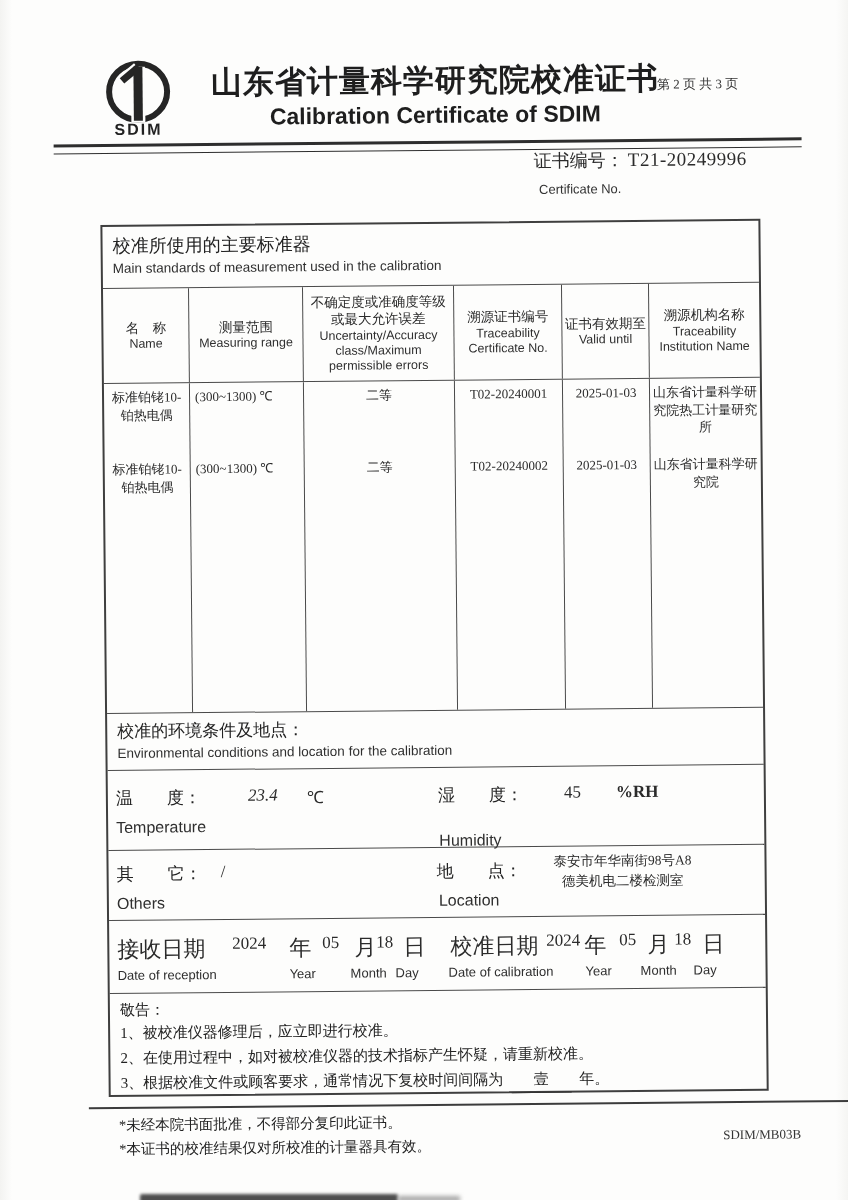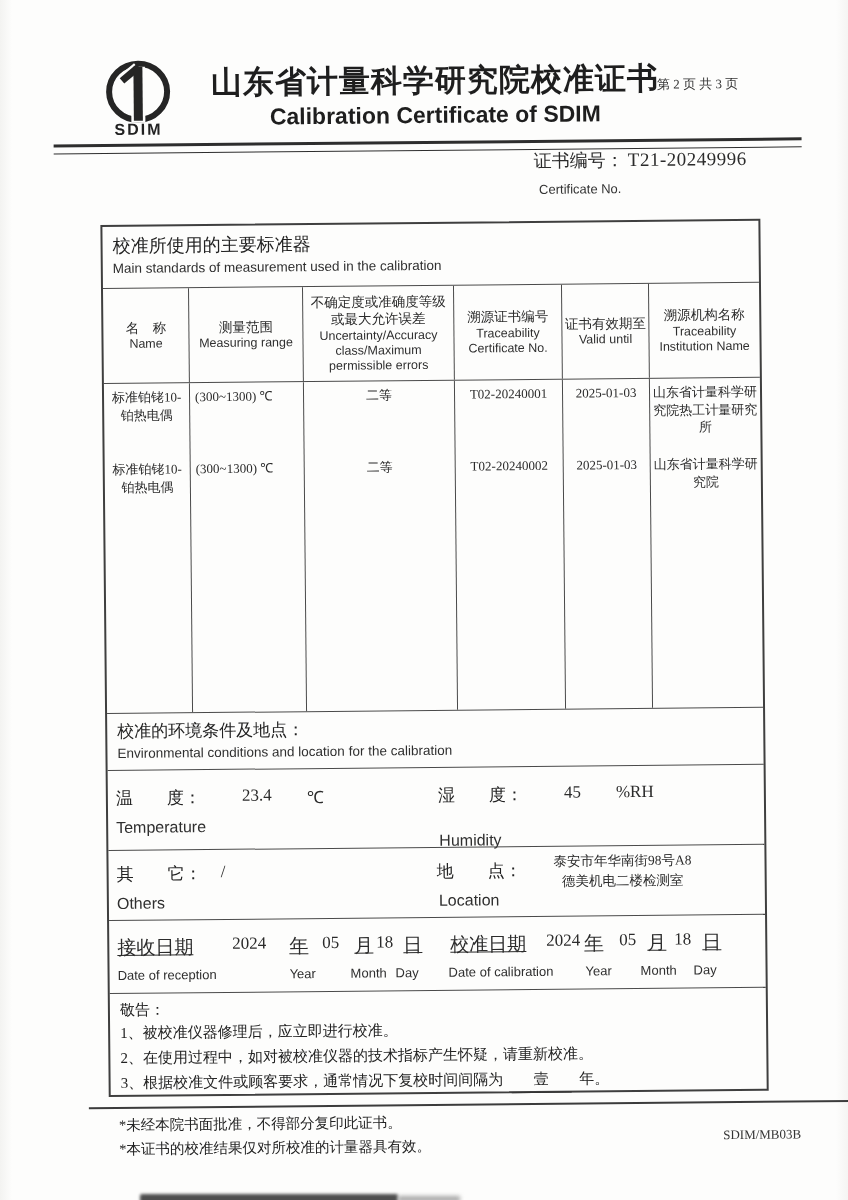--- a/index.html
+++ b/index.html
@@ -51,21 +51,21 @@
   .cnlbl{font-size:17px;color:#222;white-space:nowrap;}
   .enlbl{font-size:16px;color:#2f2f2f;white-space:nowrap;}
   .bigval{font-size:17px;}
   #loc-val{font-size:13.5px;line-height:1.45;text-align:center;}
   .notice-line{font-size:15px;line-height:25px;color:#222;white-space:nowrap;}
   #notice-title{font-size:15px;line-height:22px;}
   #blank-fill{display:inline-block;min-width:60px;text-align:center;border-bottom:1.5px solid #333;margin:0 8px;}
 
   
   .tok{position:absolute;white-space:nowrap;}
-  .d-cn{font-size:19px;text-decoration:underline;}
+  .d-cn{font-size:22px;}
   .d-num{font-size:17px;}
   .d-en{font-size:13px;color:#2f2f2f;}
 
   
   #footer-rule{left:84px;top:1104px;width:762px;height:1.5px;background:#3c3c3c;}
   #footer-notes{left:114px;top:1110px;font-size:14.5px;line-height:24px;color:#222;}
   #form-no{left:718px;top:1130px;font-size:13px;color:#333;}
   #scan-band-dark{left:140px;bottom:-3px;width:258px;height:9px;background:#4f4f4f;filter:blur(1.5px);border-radius:2px;}
   #scan-band-light{left:398px;bottom:-2px;width:62px;height:6px;background:#a8a8a8;filter:blur(2px);}
 </style>
@@ -169,26 +169,26 @@
       </div>
     </div>
 
     <div class="section" id="sec-env-title">
       <div class="sec-cn">校准的环境条件及地点：</div>
       <div class="sec-en sans">Environmental conditions and location for the calibration</div>
     </div>
 
     <div class="section" id="row-temp">
       <span class="tok cnlbl" style="left:8px;top:16px;">温　　度：</span>
-      <span class="tok bigval num" style="left:134px;top:16px;">23.4</span>
+      <span class="tok bigval num" style="left:140px;top:16px;font-style:italic;">23.4</span>
       <span class="tok bigval" style="left:199px;top:16px;">℃</span>
       <span class="tok enlbl sans" style="left:8px;top:48px;">Temperature</span>
       <span class="tok cnlbl" style="left:330px;top:16px;text-align:center;">湿　　度：</span>
       <span class="tok bigval num" style="left:456px;top:16px;">45</span>
-      <span class="tok bigval num" style="left:508px;top:16px;">%RH</span>
+      <span class="tok bigval num" style="left:508px;top:16px;font-weight:bold;">%RH</span>
       <span class="tok enlbl sans" style="left:331px;top:64px;">Humidity</span>
     </div>
 
     <div class="section" id="row-others">
       <span class="tok cnlbl" style="left:8px;top:12px;">其　　它：</span>
       <span class="tok bigval" style="left:112px;top:12px;">/</span>
       <span class="tok enlbl sans" style="left:8px;top:44px;">Others</span>
       <span class="tok cnlbl" style="left:328px;top:12px;">地　　点：</span>
       <span class="tok" id="loc-val" style="left:445px;top:5px;">
         <span>泰安市年华南街98号A8</span><br>

